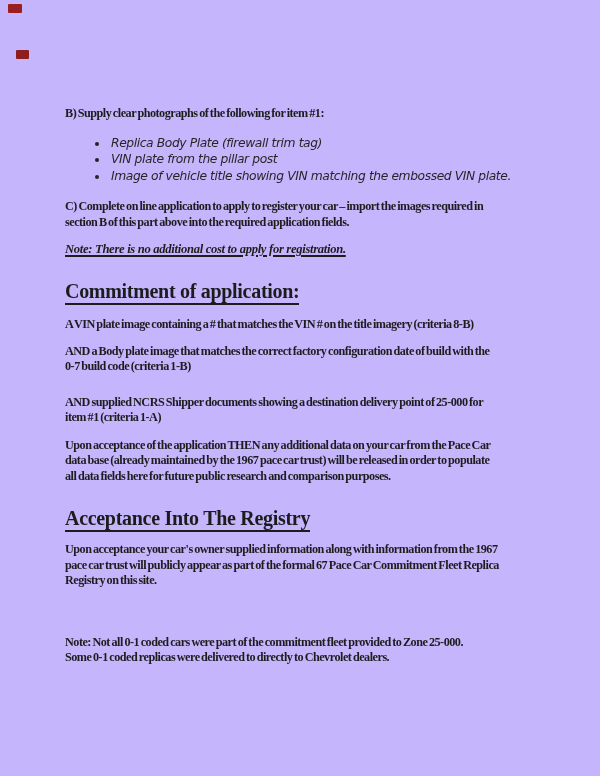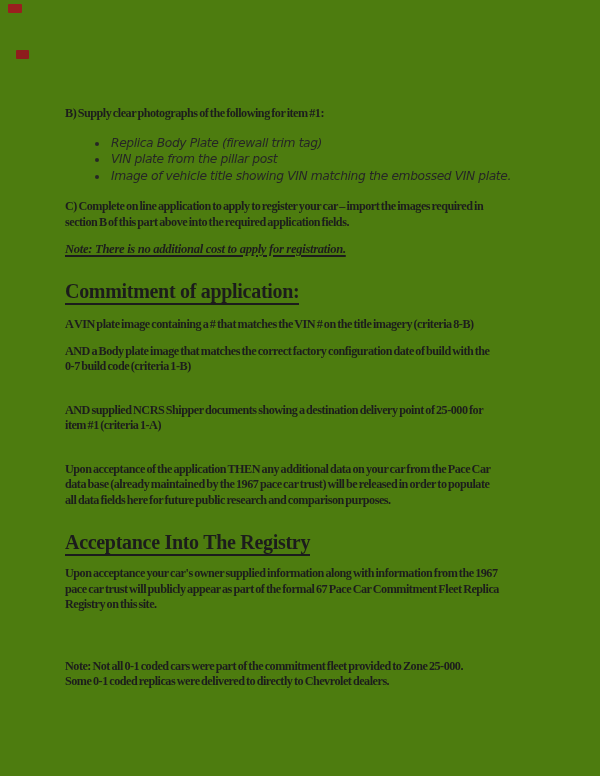--- a/index.html
+++ b/index.html
@@ -77,30 +77,30 @@
     line-height: 24px;
     color: #1c1c1c;
   }
   h2.doc-heading .hu {
     border-bottom: 2.5px solid #1c1c1c;
     padding-bottom: 1px;
   }
 
   .mt-p1 { margin-top: 14px; }
   .mt-p2 { margin-top: 11px; }
-  .mt-p3 { margin-top: 28px; }
-  .mt-p4 { margin-top: 28px; font-family: Liberation Serif, serif; }
+  .mt-p3 { margin-top: 20px; }
+  .mt-p4 { margin-top: 12px; font-family: Liberation Serif, serif; }
   .mt-h2b { margin-top: 22px; }
   .mt-acc { margin-top: 12px; }
   .mt-finalnote { margin-top: 46px; }
 </style>
 </head>
 <body>
 
-<div class="page" style="background: #4d7c0f; color: rgb(29, 29, 29);">
+<div class="page" style="background: #c4b5fd; color: rgb(29, 29, 29);">
 
   <div class="scan-mark mark-1" style="background: rgb(154, 31, 31);"></div>
   <div class="scan-mark mark-2" style="background: rgb(142, 29, 29);"></div>
 
   <main class="content">
 
     <p class="body">B) Supply clear photographs of the following for item #1:</p>
 
     <ul class="bullets">
       <li>Replica Body Plate (firewall trim tag)</li>

